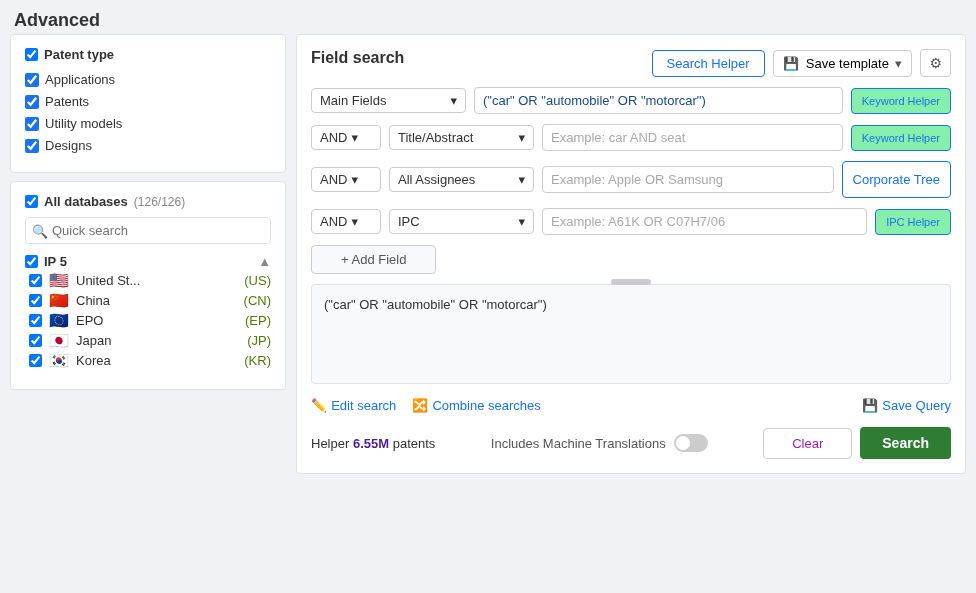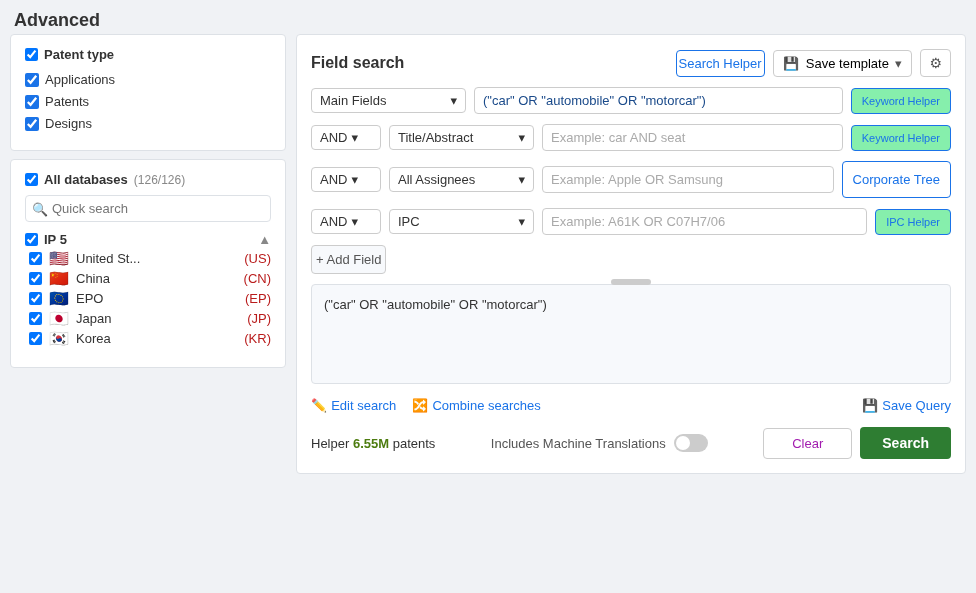--- a/index.html
+++ b/index.html
@@ -137,21 +137,21 @@
       height: 14px;
       border-radius: 2px;
       display: inline-flex;
       align-items: center;
       justify-content: center;
       font-size: 16px;
       line-height: 1;
     }
 
     .db-name { flex: 1; }
-    .db-code { color: #b91c1c; }
+    .db-code { color: #4d7c0f; }
 
     .scrollable-db {
       max-height: 210px;
       overflow-y: hidden;
       position: relative;
     }
 
     
     .right-panel {
       flex: 1;
@@ -159,40 +159,39 @@
       border: 1px solid #dde1e6;
       border-radius: 4px;
       padding: 14px;
       display: flex;
       flex-direction: column;
       gap: 10px;
     }
 
     .field-search-header {
       display: flex;
-      align-items: center;
       justify-content: space-between;
     }
 
     .field-search-title {
       font-size: 16px;
       font-weight: bold;
     }
 
     .header-buttons {
       display: flex;
       align-items: center;
       gap: 8px;
     }
 
     .btn-search-helper {
       border: 1px solid #1a73e8;
       background: #fff;
       color: #1a73e8;
-      padding: 5px 2px;
+      padding: 5px 14px;
       border-radius: 4px;
       cursor: pointer;
       font-size: 13px;
     }
 
     .btn-save-template {
       display: flex;
       align-items: center;
       gap: 6px;
       border: 1px solid #ccc;
@@ -294,21 +293,21 @@
       font-weight: 500;
     }
 
     .btn-add-field {
       display: flex;
       align-items: center;
       gap: 5px;
       border: 1px solid #ccc;
       background: #f7f9fc;
       color: #555;
-      padding: 6px 4px;
+      padding: 6px 29px;
       border-radius: 4px;
       cursor: pointer;
       font-size: 13px;
       align-self: flex-start;
     }
 
     
     .query-preview {
       border: 1px solid #dde1e6;
       border-radius: 4px;
@@ -366,21 +365,21 @@
       color: #1a73e8;
       cursor: pointer;
       font-size: 13px;
     }
 
     .found-text {
       font-size: 13px;
     }
 
     .found-count {
-      color: #4d7c0f;
+      color: #4c1d95;
       font-weight: bold;
     }
 
     .machine-translations {
       display: flex;
       align-items: center;
       gap: 8px;
       font-size: 13px;
       color: #555;
     }
@@ -452,20 +451,24 @@
           <input type="checkbox" checked="" style="">
           <span>Patent type</span>
         </div>
         <div class="checkbox-item">
           <input type="checkbox" checked="" style="">
           <span>Applications</span>
         </div>
         <div class="checkbox-item">
           <input type="checkbox" checked="" style="">
           <span>Patents</span>
+        </div>
+        <div class="checkbox-item">
+          <input type="checkbox" checked="" style="">
+          <span>Utility models</span>
         </div>
         <div class="checkbox-item">
           <input type="checkbox" checked="" style="">
           <span>Designs</span>
         </div>
       </div>
 
       <div class="panel-box">
         <div class="all-databases-header">
           <input type="checkbox" checked="" style="">

